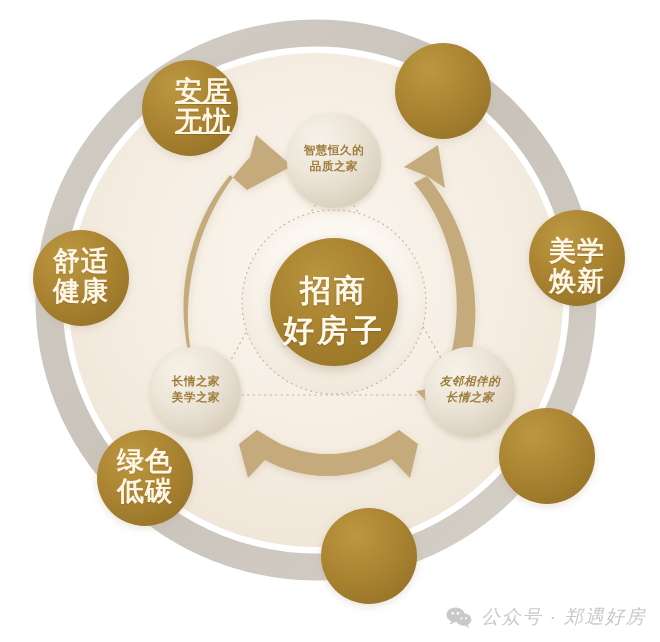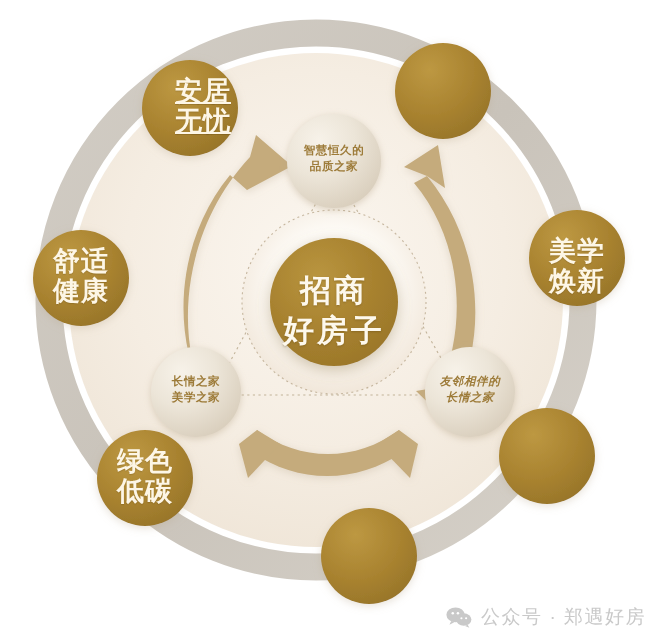--- a/index.html
+++ b/index.html
@@ -75,20 +75,21 @@
     position: absolute;
     right: 14px;
     bottom: 12px;
     display: flex;
     align-items: center;
     gap: 9px;
     color: #c9c9c9;
     font-size: 19px;
     letter-spacing: 1.5px;
     font-weight: 400;
+    font-style: italic;
   }
   #watermark .wm-icon {
     display: inline-block;
     width: 26px;
     height: 22px;
     position: relative;
   }
 </style>
 </head>
 <body>

